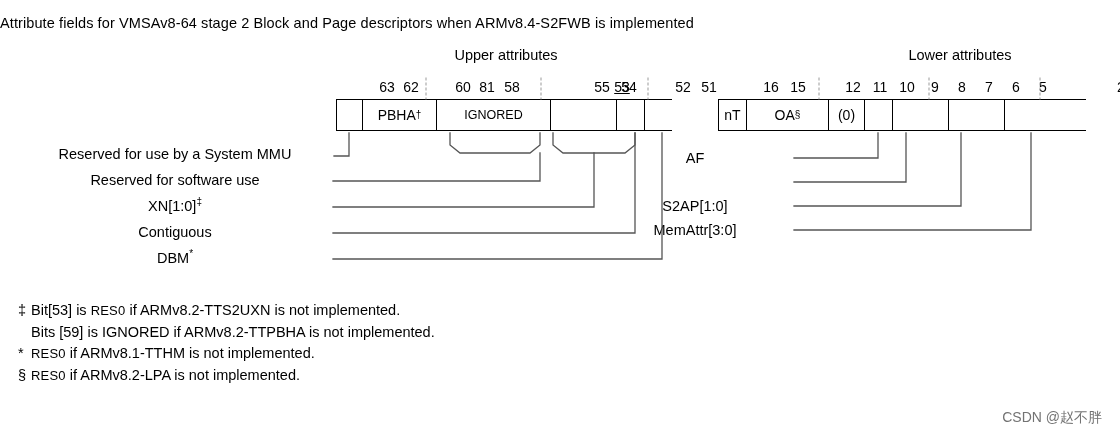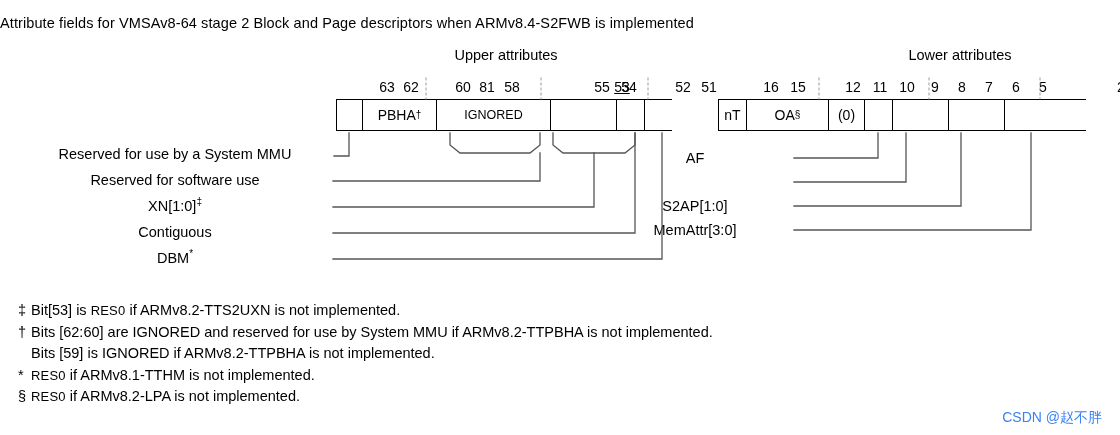--- a/index.html
+++ b/index.html
@@ -133,21 +133,21 @@
     font-size: 13px;
     letter-spacing: 0.2px;
   }
 
   
   .watermark {
     position: absolute;
     right: 18px;
     bottom: 8px;
     font-size: 14px;
-    color: #3b82f6;
+    color: #737373;
     white-space: nowrap;
   }
 </style>
 </head>
 <body>
 
 <div class="canvas">
 
   <div class="title">Attribute fields for VMSAv8-64 stage 2 Block and Page descriptors when ARMv8.4-S2FWB is implemented</div>
 
@@ -250,23 +250,20 @@
       <path d="M 794 206 L 961 206 L 961 133"></path>
 
       <path d="M 794 230 L 1031 230 L 1031 133"></path>
     </g>
   </svg>
 
   <div class="footnotes">
     <div class="fnline">
       <span class="marker">‡</span><span>Bit[53] is </span><span class="sc">RES0</span><span> if ARMv8.2-TTS2UXN is not implemented.</span>
     </div>
-    <div class="fnline">
-      <span class="marker">†</span><span>Bits [62:60] are IGNORED and reserved for use by System MMU if ARMv8.2-TTPBHA is not implemented.</span>
-    </div>
     <div class="fnline indented">
       <span class="marker"></span><span>Bits [59] is IGNORED if ARMv8.2-TTPBHA is not implemented.</span>
     </div>
     <div class="fnline">
       <span class="marker">*</span><span class="sc">RES0</span><span> if ARMv8.1-TTHM is not implemented.</span>
     </div>
     <div class="fnline">
       <span class="marker">§</span><span class="sc">RES0</span><span> if ARMv8.2-LPA is not implemented.</span>
     </div>
   </div>

